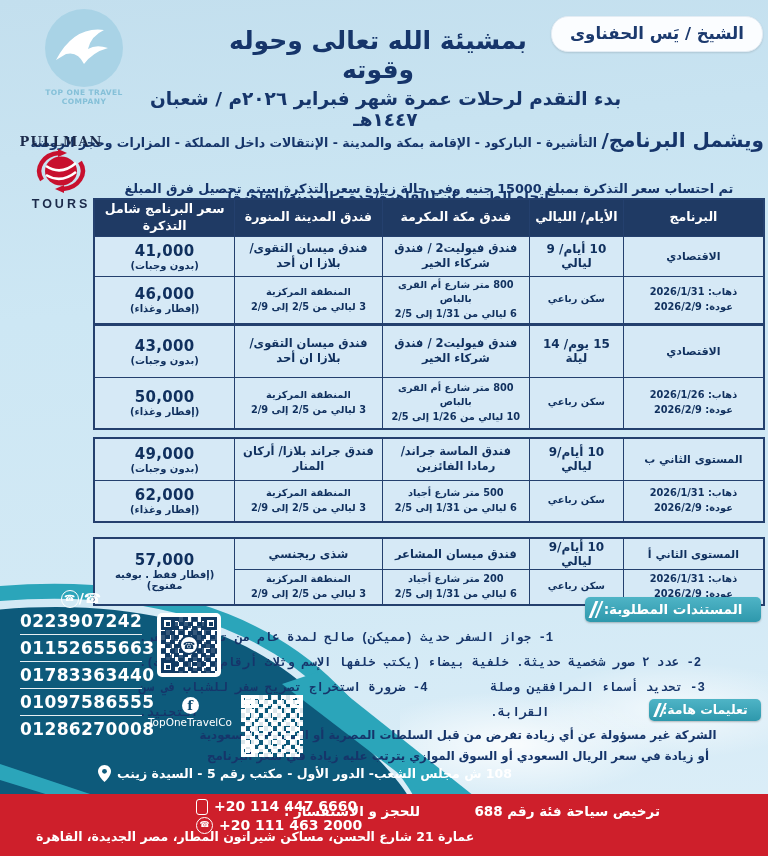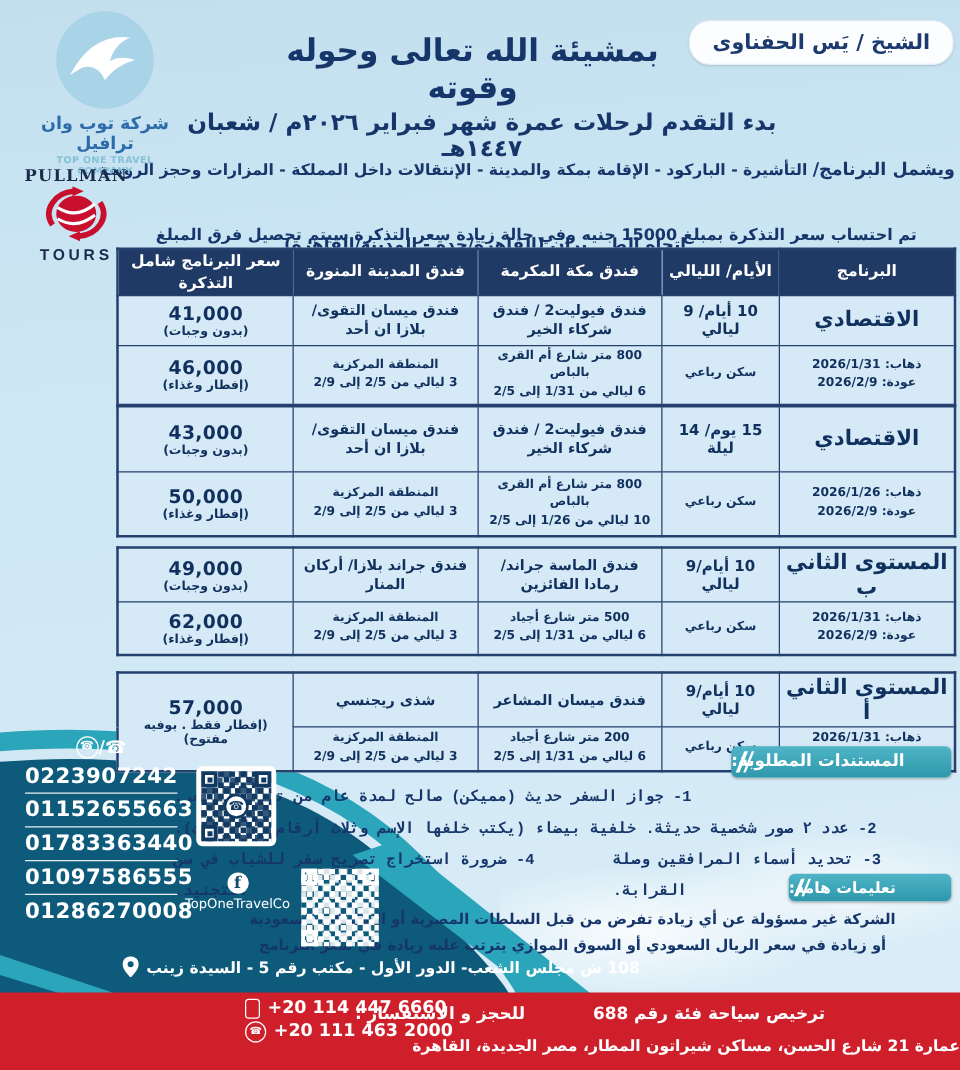--- a/index.html
+++ b/index.html
@@ -12,47 +12,47 @@
   .sheikh-pill{top:16px;right:5px;width:210px;height:34px;background:#fbfdff;border:1px solid #e3ecf4;
     border-radius:17px;color:#1c3a6e;font-weight:bold;font-size:16.5px;line-height:34px;text-align:center;
     box-shadow:0 1px 2px rgba(0,0,0,.12);z-index:3;}
   .logo-block{top:8px;left:22px;width:124px;text-align:center;z-index:3;}
   .logo-circle{width:80px;height:80px;margin:0 auto;border-radius:50%;overflow:hidden;}
   .company-ar{font-size:14px;font-weight:bold;color:#2d6cab;margin-top:3px;}
   .company-en{font-size:7.5px;font-weight:bold;color:#85c0d8;letter-spacing:.4px;direction:ltr;}
   .bismillah{top:26px;right:215px;width:350px;text-align:center;color:#16356a;font-weight:bold;font-size:25px;z-index:2;}
   .announcement{top:88px;right:130px;width:505px;text-align:center;color:#16356a;font-weight:bold;font-size:18.5px;z-index:2;}
   .program-line{top:128px;right:4px;left:150px;text-align:right;color:#16356a;font-weight:bold;font-size:12.5px;white-space:nowrap;z-index:2;}
-  .program-line .pl-label{font-size:14px;}
+  .program-line .pl-label{font-size:20px;}
   .flight-line{top:160px;right:160px;width:440px;text-align:center;color:#16356a;font-weight:bold;font-size:13.5px;z-index:2;margin-top:28px;}
   .pullman{top:134px;left:12px;width:98px;text-align:center;z-index:3;}
   .pullman .pm-name{font-family:"DejaVu Serif",serif;font-weight:bold;font-size:13px;color:#1b2a4a;letter-spacing:1px;}
   .pullman .pm-tours{font-family:Liberation Sans, sans-serif;font-weight:bold;font-size:12.5px;color:#1b2a4a;letter-spacing:3px;}
   .ticket-note{top:181px;left:96px;right:6px;text-align:center;color:#16356a;font-weight:bold;font-size:12.8px;white-space:nowrap;z-index:2;}
 
   
   table.ptable{position:absolute;left:93px;width:672px;border-collapse:collapse;direction:rtl;
     background:#d6e9f6;table-layout:fixed;z-index:2;border:2px solid #24406e;}
   .ptable th,.ptable td{border:1.4px solid #24406e;text-align:center;vertical-align:middle;
     color:#10305e;font-weight:bold;padding:1px 3px;overflow:hidden;}
   .ptable th{background:#1F3A64;color:#fff;font-size:12.5px;line-height:1.35;}
   .c-prog{width:21%;} .c-days{width:14%;} .c-mak{width:22%;} .c-mad{width:22%;} .c-price{width:21%;}
   .t1{top:198px;} .t2{top:324px;} .t3{top:437px;} .t4{top:537px;}
   .t1 thead tr{height:34px;} .t1 .r1{height:40px;} .t1 .r2{height:44px;}
   .t2 tr{height:52px;} .t3 tr{height:42px;} .t4 .r1{height:25px;} .t4 .r2{height:35px;}
-  .pname{font-size:17px;} .pdays{font-size:12px;} .hotel{font-size:11.5px;line-height:1.3;}
+  .pname{font-size:11px;} .pdays{font-size:12px;} .hotel{font-size:11.5px;line-height:1.3;}
   .small{font-size:9.8px;line-height:1.5;} .price{font-size:15px;letter-spacing:.3px;} .pnote{font-size:10px;}
 
   
   .badge{background:linear-gradient(180deg,#4fb4c6,#2e98ac);color:#fff;font-weight:bold;border-radius:5px;
-    text-align:left;box-shadow:0 1px 2px rgba(0,0,0,.25);z-index:3;position:absolute;}
+    text-align:center;box-shadow:0 1px 2px rgba(0,0,0,.25);z-index:3;position:absolute;}
   .badge::before{content:"";position:absolute;left:7px;top:4px;bottom:4px;width:3px;background:#fff;transform:skewX(-22deg);}
   .badge::after{content:"";position:absolute;left:13px;top:4px;bottom:4px;width:1.5px;background:#fff;transform:skewX(-22deg);}
   .doc-badge{top:597px;right:7px;width:176px;height:25px;font-size:13.5px;line-height:25px;}
-  .inst-badge{top:699px;right:7px;width:130px;height:22px;font-size:12.5px;line-height:22px;}
+  .inst-badge{top:699px;right:7px;width:112px;height:22px;font-size:12.5px;line-height:22px;}
   .doc-lines{top:626px;right:17px;width:612px;text-align:left;color:#16356a;font-weight:bold;font-size:12.3px;line-height:25px;z-index:3;font-family:Liberation Mono, monospace;}
   .doc-row{display:flex;gap:22px;justify-content:flex-start;}
   .inst-lines{top:725px;right:30px;width:560px;text-align:center;color:#16356a;font-weight:bold;font-size:11.8px;line-height:21px;z-index:3;}
 
   
   .clouds{top:655px;left:400px;width:368px;height:138px;z-index:1;
     background:radial-gradient(ellipse 60% 55% at 30% 65%,rgba(255,255,255,.85),rgba(255,255,255,0) 70%),
                radial-gradient(ellipse 55% 50% at 75% 40%,rgba(255,255,255,.7),rgba(255,255,255,0) 70%);}
   svg.bottom-shape{position:absolute;top:580px;left:0;width:768px;height:216px;z-index:1;}
 
@@ -89,37 +89,36 @@
 
   
   .footer{top:794px;left:0;width:768px;height:62px;background:#CE1F2B;z-index:5;}
   .footer *{color:#fff;font-weight:bold;}
   .f-license{position:absolute;right:108px;top:9px;font-size:13.5px;margin-left:28px;}
   .f-booking{position:absolute;right:348px;top:9px;font-size:13.5px;}
   .f-numbers{position:absolute;left:196px;top:3px;direction:ltr;font-size:14px;line-height:19px;}
   .f-numbers .row{display:flex;align-items:center;gap:6px;}
   .ic-mob{display:inline-block;width:10px;height:14px;border:1.6px solid #fff;border-radius:3px;}
   .ic-wa{display:inline-block;width:15px;height:15px;border:1.6px solid #fff;border-radius:50%;font-size:8px;line-height:13px;text-align:center;}
-  .f-address{position:absolute;top:35px;left:0;right:0;text-align:right;font-size:12.5px;}
+  .f-address{position:absolute;top:35px;left:0;right:0;text-align:left;font-size:12.5px;padding-left:36px;}
 </style>
 </head>
 <body>
 
 <div class="page">
 
   <div class="abs sheikh-pill">الشيخ / يَس الحفناوى</div>
 
   <div class="abs logo-block">
     <div class="logo-circle">
       <svg viewBox="0 0 80 80" width="80" height="80">
         <circle cx="40" cy="40" r="39" fill="#A9D3E6"></circle>
         <path d="M12 52 Q30 18 60 22 Q47 28 44 41 Q52 36 64 40 Q49 44 40 56 Q34 43 22 46 Z" fill="#fff"></path>
       </svg>
     </div>
-    <div class="company-ar">شركة توب وان ترافيل</div>
     <div class="company-en">TOP ONE TRAVEL COMPANY</div>
   </div>
 
   <div class="abs bismillah">بمشيئة الله تعالى وحوله وقوته</div>
   <div class="abs announcement">بدء التقدم لرحلات عمرة شهر فبراير ٢٠٢٦م / شعبان ١٤٤٧هـ</div>
 
   <div class="abs program-line">
     <span class="pl-label">ويشمل البرنامج/</span>
     <span>التأشيرة - الباركود - الإقامة بمكة والمدينة - الإنتقالات داخل المملكة - المزارات وحجز الروضة</span>
   </div>

